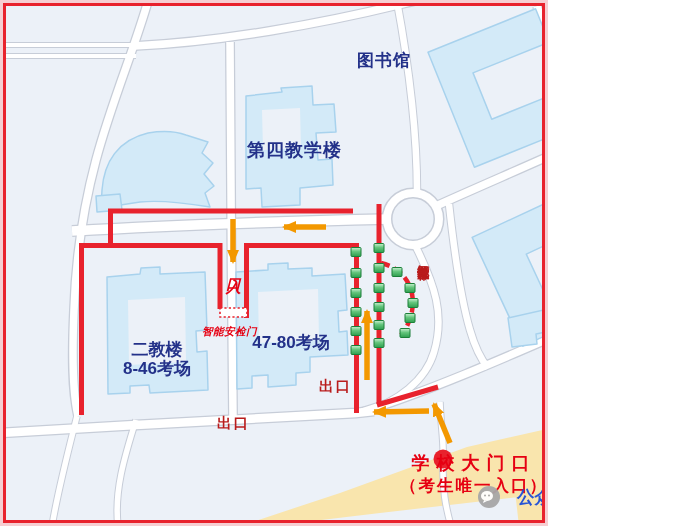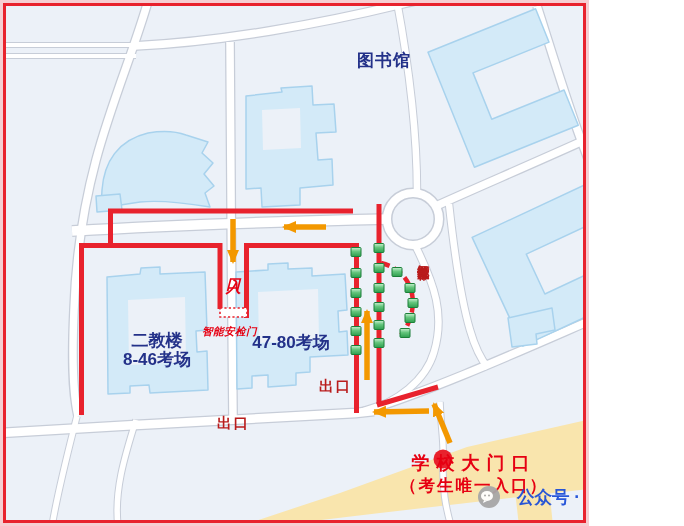--- a/index.html
+++ b/index.html
@@ -1,32 +1,32 @@
 <!DOCTYPE html>
 <html><head>
 <meta charset="utf-8">
 <style>
   html,body{margin:0;padding:0;background:#ffffff;}
   .stage{
     position:relative;width:548px;height:526px;overflow:hidden;
-    font-family:"Liberation Sans",sans-serif;background:#ffffff;padding-left:41px;
+    font-family:"Liberation Sans",sans-serif;background:#ffffff;
   }
   .pink-edge{position:absolute;inset:0;border:3px solid #f6ced2;pointer-events:none;z-index:40;}
   .red-frame{position:absolute;inset:3px;border:3px solid #e8222d;pointer-events:none;z-index:41;}
   .map-bg{position:absolute;inset:6px;background:#ecf1f8;}
   svg.base{position:absolute;left:0;top:0;z-index:5;}
   .lbl{position:absolute;font-weight:700;white-space:nowrap;line-height:1.1;z-index:10;}
   .navy{color:#233189;}
   .red{color:#e60012;font-style:italic;}
   .green{color:#b91c1c;}
   .vertical{writing-mode:vertical-rl;text-orientation:upright;}
   .center-block{text-align:center;}
   #lbl-library{left:357px;top:52px;font-size:17px;letter-spacing:1px;}
   #lbl-b4{left:247px;top:141px;font-size:18px;letter-spacing:1px;}
-  #lbl-b2{left:93px;top:331px;width:128px;font-size:17px;line-height:19px;}
+  #lbl-b2{left:93px;top:340px;width:128px;font-size:17px;line-height:19px;}
   #lbl-b1{left:226px;top:333px;width:130px;font-size:17px;line-height:19px;}
   #lbl-entrance{left:225px;top:266px;font-size:15px;letter-spacing:1px;}
   #lbl-secgate{left:202px;top:326px;font-size:10.5px;letter-spacing:0.5px;}
   #lbl-storage{left:416px;top:255px;font-size:12px;letter-spacing:0.5px;}
   #lbl-exit-e{left:319px;top:379px;font-size:14.5px;letter-spacing:2px;}
   #lbl-exit-s{left:217px;top:416px;font-size:14.5px;letter-spacing:2px;}
   #lbl-gate{left:366px;top:454px;width:216px;color:#e60012;z-index:20;}
   #lbl-gate .l1{font-size:18px;letter-spacing:7px;}
   #lbl-gate .l2{font-size:16.5px;letter-spacing:2px;margin-top:2px;}
   #watermark{
@@ -173,20 +173,21 @@
       <path d="M233,219 L233,262" marker-end="url(#ah)"></path>
       <path d="M367,380 L367,311" marker-end="url(#ah)"></path>
       <path d="M429,411 L374,412" marker-end="url(#ah)"></path>
       <path d="M450,443 L434,404" marker-end="url(#ah)"></path>
     </g>
 
     <circle cx="443" cy="459" r="9.5" fill="#e8222d"></circle>
   </svg>
 
   <div class="lbl navy" id="lbl-library">图书馆</div>
+  <div class="lbl navy" id="lbl-b4">第四教学楼</div>
 
   <div class="lbl navy center-block" id="lbl-b2">
     <div>二教楼</div>
     <div>8-46考场</div>
   </div>
   <div class="lbl navy center-block" id="lbl-b1">
     <div>47-80考场</div>
   </div>
 
   <div class="lbl red vertical" id="lbl-entrance">入口</div>

